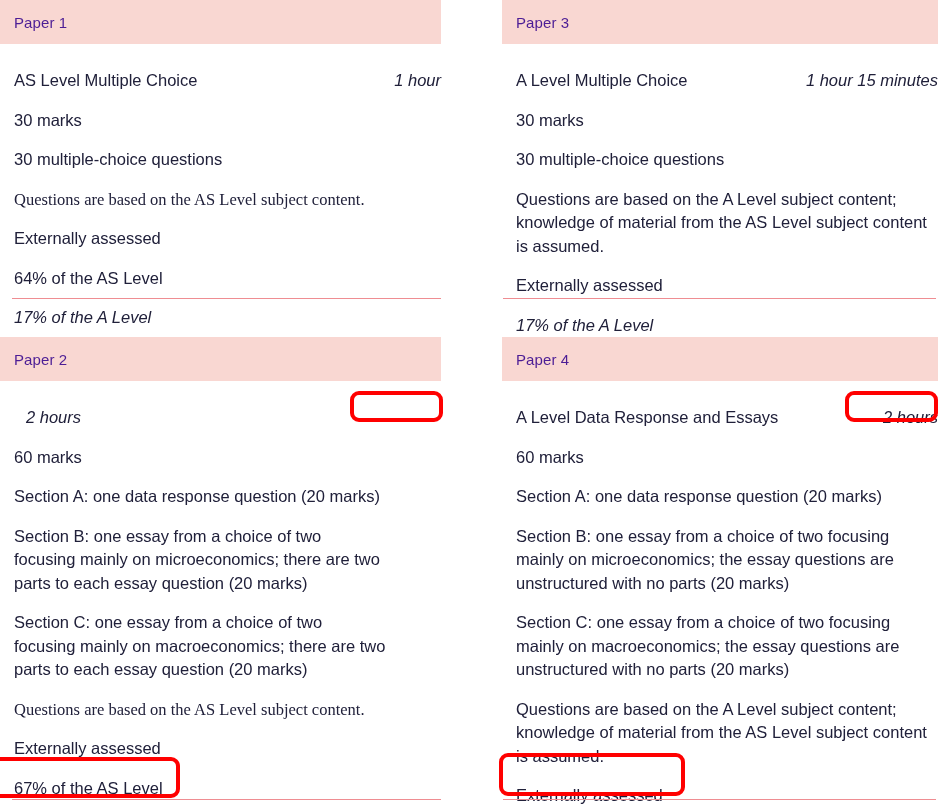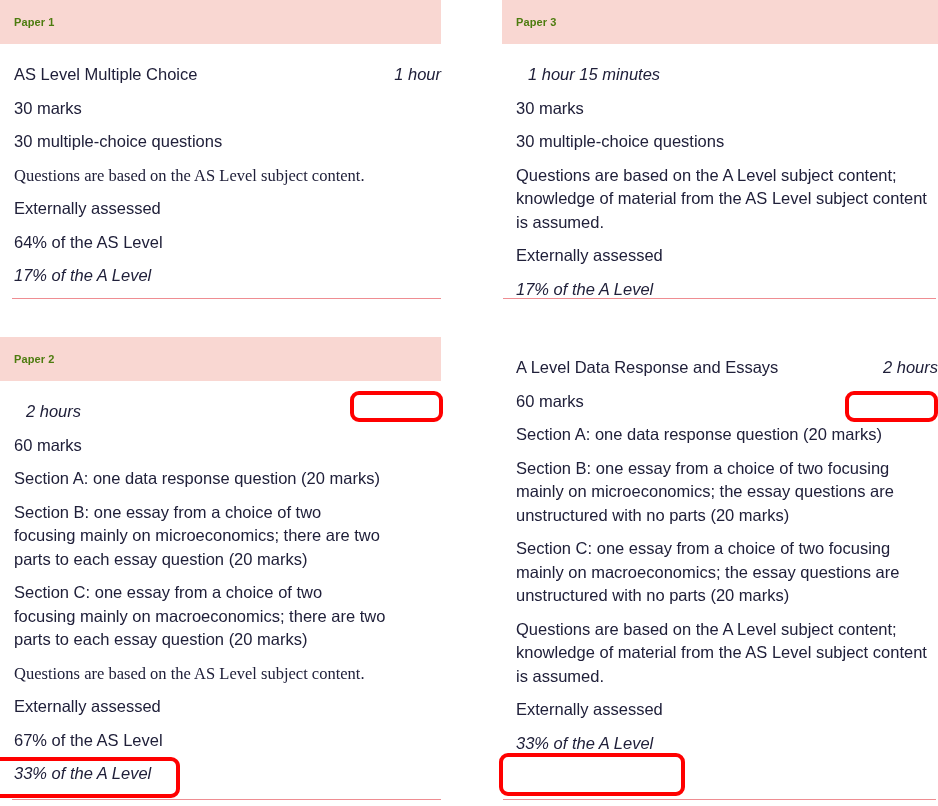--- a/index.html
+++ b/index.html
@@ -37,36 +37,36 @@
 
   .panel-header {
     background: #f9d7d2;
     height: 44px;
     display: flex;
     align-items: center;
     padding-left: 14px;
     box-sizing: border-box;
   }
   .panel-header-title {
-    font-size: 11px;
-    font-weight: bold;
-    color: #4d7c0f;
+    font-size: 15px;
+    font-weight: normal;
+    color: #4c1d95;
     letter-spacing: 0.1px;
   }
 
   .panel-body {
     padding: 9px 0 0 14px;
     box-sizing: border-box;
   }
 
   .line {
     font-size: 16.5px;
     color: #20203a;
     line-height: 23.5px;
-    margin: 10px 0 7px 0;
+    margin: 16px 0 7px 0;
     position: relative;
   }
   .line:last-child { margin-bottom: 0; font-style: italic; }
 
   .line-split {
     display: flex;
     justify-content: space-between;
     align-items: baseline;
   }
   .line-split .duration {
@@ -128,20 +128,21 @@
       <div class="line">17% of the A Level</div>
     </div>
   </div>
 
   <div class="panel panel-tr">
     <div class="panel-header">
       <span class="panel-header-title">Paper 3</span>
     </div>
     <div class="panel-body">
       <div class="line line-split split-pad-right">
+        <span>A Level Multiple Choice</span>
         <span class="duration">1 hour 15 minutes</span>
       </div>
       <div class="line">30 marks</div>
       <div class="line">30 multiple-choice questions</div>
       <div class="line wrap-w3">Questions are based on the A Level subject content; knowledge of material from the AS Level subject content is assumed.</div>
       <div class="line">Externally assessed</div>
       <div class="line">17% of the A Level</div>
     </div>
   </div>
 
@@ -158,20 +159,23 @@
       <div class="line wrap-w2">Section B: one essay from a choice of two focusing mainly on microeconomics; there are two parts to each essay question (20 marks)</div>
       <div class="line wrap-w2">Section C: one essay from a choice of two focusing mainly on macroeconomics; there are two parts to each essay question (20 marks)</div>
       <div class="line wrap-w1">Questions are based on the AS Level subject content.</div>
       <div class="line">Externally assessed</div>
       <div class="line">67% of the AS Level</div>
       <div class="line">33% of the A Level</div>
     </div>
   </div>
 
   <div class="panel panel-br">
+    <div class="panel-header">
+      <span class="panel-header-title">Paper 4</span>
+    </div>
     <div class="panel-body">
       <div class="line line-split split-pad-right">
         <span>A Level Data Response and Essays</span>
         <span class="duration">2 hours</span>
       </div>
       <div class="line">60 marks</div>
       <div class="line wrap-w4">Section A: one data response question (20 marks)</div>
       <div class="line wrap-w4">Section B: one essay from a choice of two focusing mainly on microeconomics; the essay questions are unstructured with no parts (20 marks)</div>
       <div class="line wrap-w4">Section C: one essay from a choice of two focusing mainly on macroeconomics; the essay questions are unstructured with no parts (20 marks)</div>
       <div class="line wrap-w3">Questions are based on the A Level subject content; knowledge of material from the AS Level subject content is assumed.</div>

